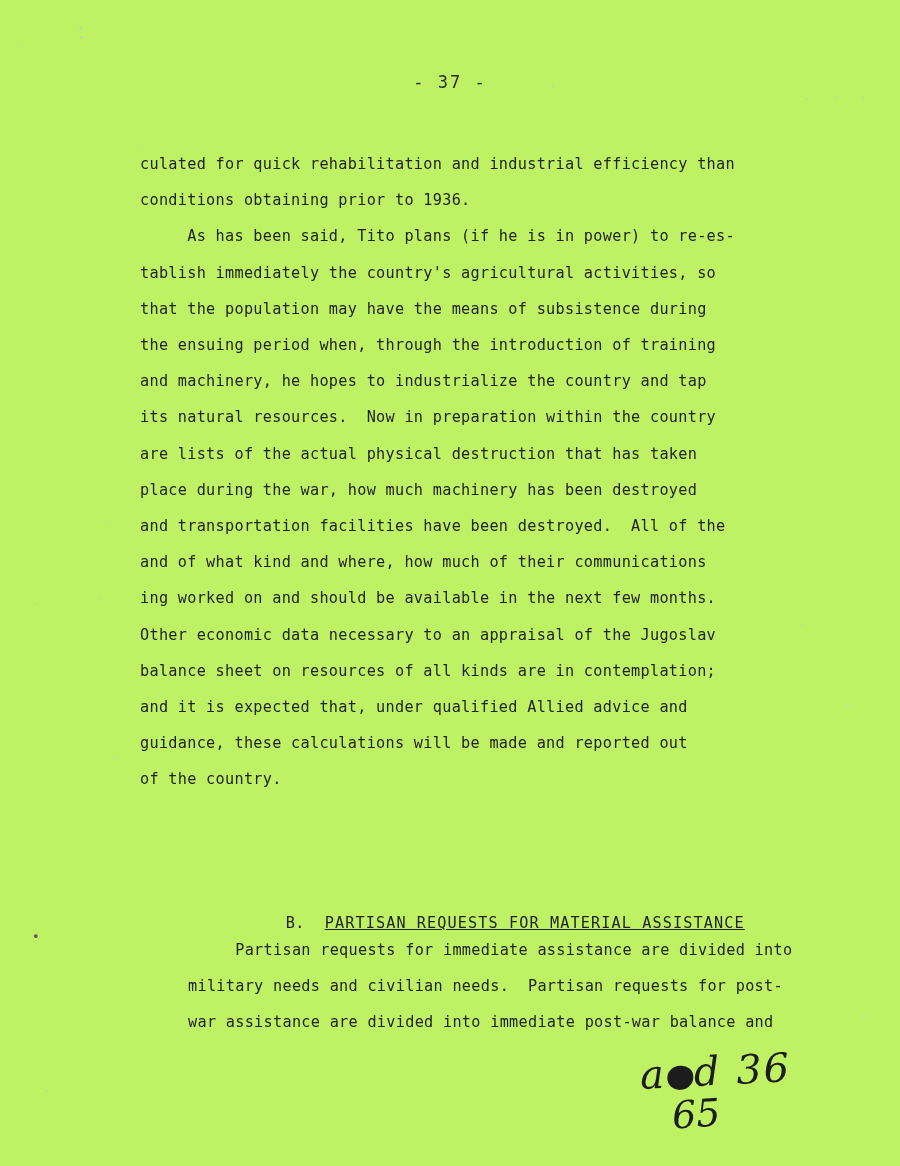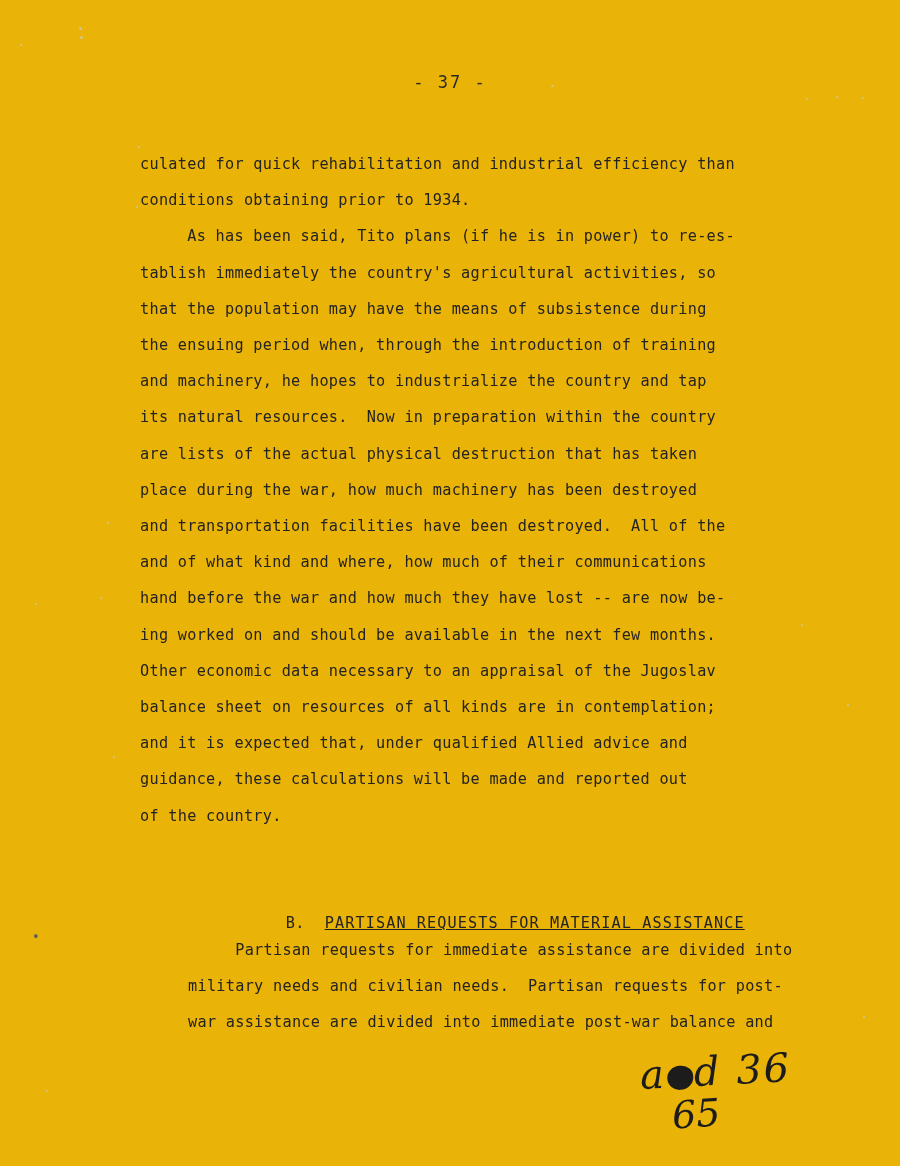--- a/index.html
+++ b/index.html
@@ -12,21 +12,21 @@
     background: #ffffff;
     font-family: "DejaVu Sans Mono", monospace;
     color: #1a1a1a;
     position: relative;
     overflow: hidden;
   }
   .page {
     position: relative;
     width: 900px;
     height: 1166px;
-    background: #eab308;
+    background: #bef264;
   }
   
   .speck {
     position: absolute;
     background: #c9c9c4;
     border-radius: 50%;
     opacity: .75;
   }
   .page-number {
     position: absolute;
@@ -134,33 +134,32 @@
   <div class="speck" style="left:801px;top:624px;width:2px;height:2px;"></div>
   <div class="speck" style="left:847px;top:704px;width:2px;height:2px;"></div>
   <div class="speck" style="left:113px;top:756px;width:2px;height:2px;"></div>
   <div class="speck" style="left:863px;top:1016px;width:2px;height:2px;"></div>
   <div class="speck" style="left:46px;top:1090px;width:2px;height:2px;"></div>
 
   <div class="page-number">- 37 -</div>
 
   <div class="body-text">
     <div class="line">culated for quick rehabilitation and industrial efficiency than</div>
-    <div class="line">conditions obtaining prior to 1934.</div>
+    <div class="line">conditions obtaining prior to 1936.</div>
 
     <div class="line">     As has been said, Tito plans (if he is in power) to re-es-</div>
     <div class="line">tablish immediately the country's agricultural activities, so</div>
     <div class="line">that the population may have the means of subsistence during</div>
     <div class="line">the ensuing period when, through the introduction of training</div>
     <div class="line">and machinery, he hopes to industrialize the country and tap</div>
     <div class="line">its natural resources.  Now in preparation within the country</div>
     <div class="line">are lists of the actual physical destruction that has taken</div>
     <div class="line">place during the war, how much machinery has been destroyed</div>
     <div class="line">and transportation facilities have been destroyed.  All of the</div>
     <div class="line">and of what kind and where, how much of their communications</div>
-    <div class="line">hand before the war and how much they have lost -- are now be-</div>
     <div class="line">ing worked on and should be available in the next few months.</div>
     <div class="line">Other economic data necessary to an appraisal of the Jugoslav</div>
     <div class="line">balance sheet on resources of all kinds are in contemplation;</div>
     <div class="line">and it is expected that, under qualified Allied advice and</div>
     <div class="line">guidance, these calculations will be made and reported out</div>
     <div class="line">of the country.</div>
   </div>
 
   <div class="section-head">
     <span class="label">B.</span><span class="title">PARTISAN REQUESTS FOR MATERIAL ASSISTANCE</span>

